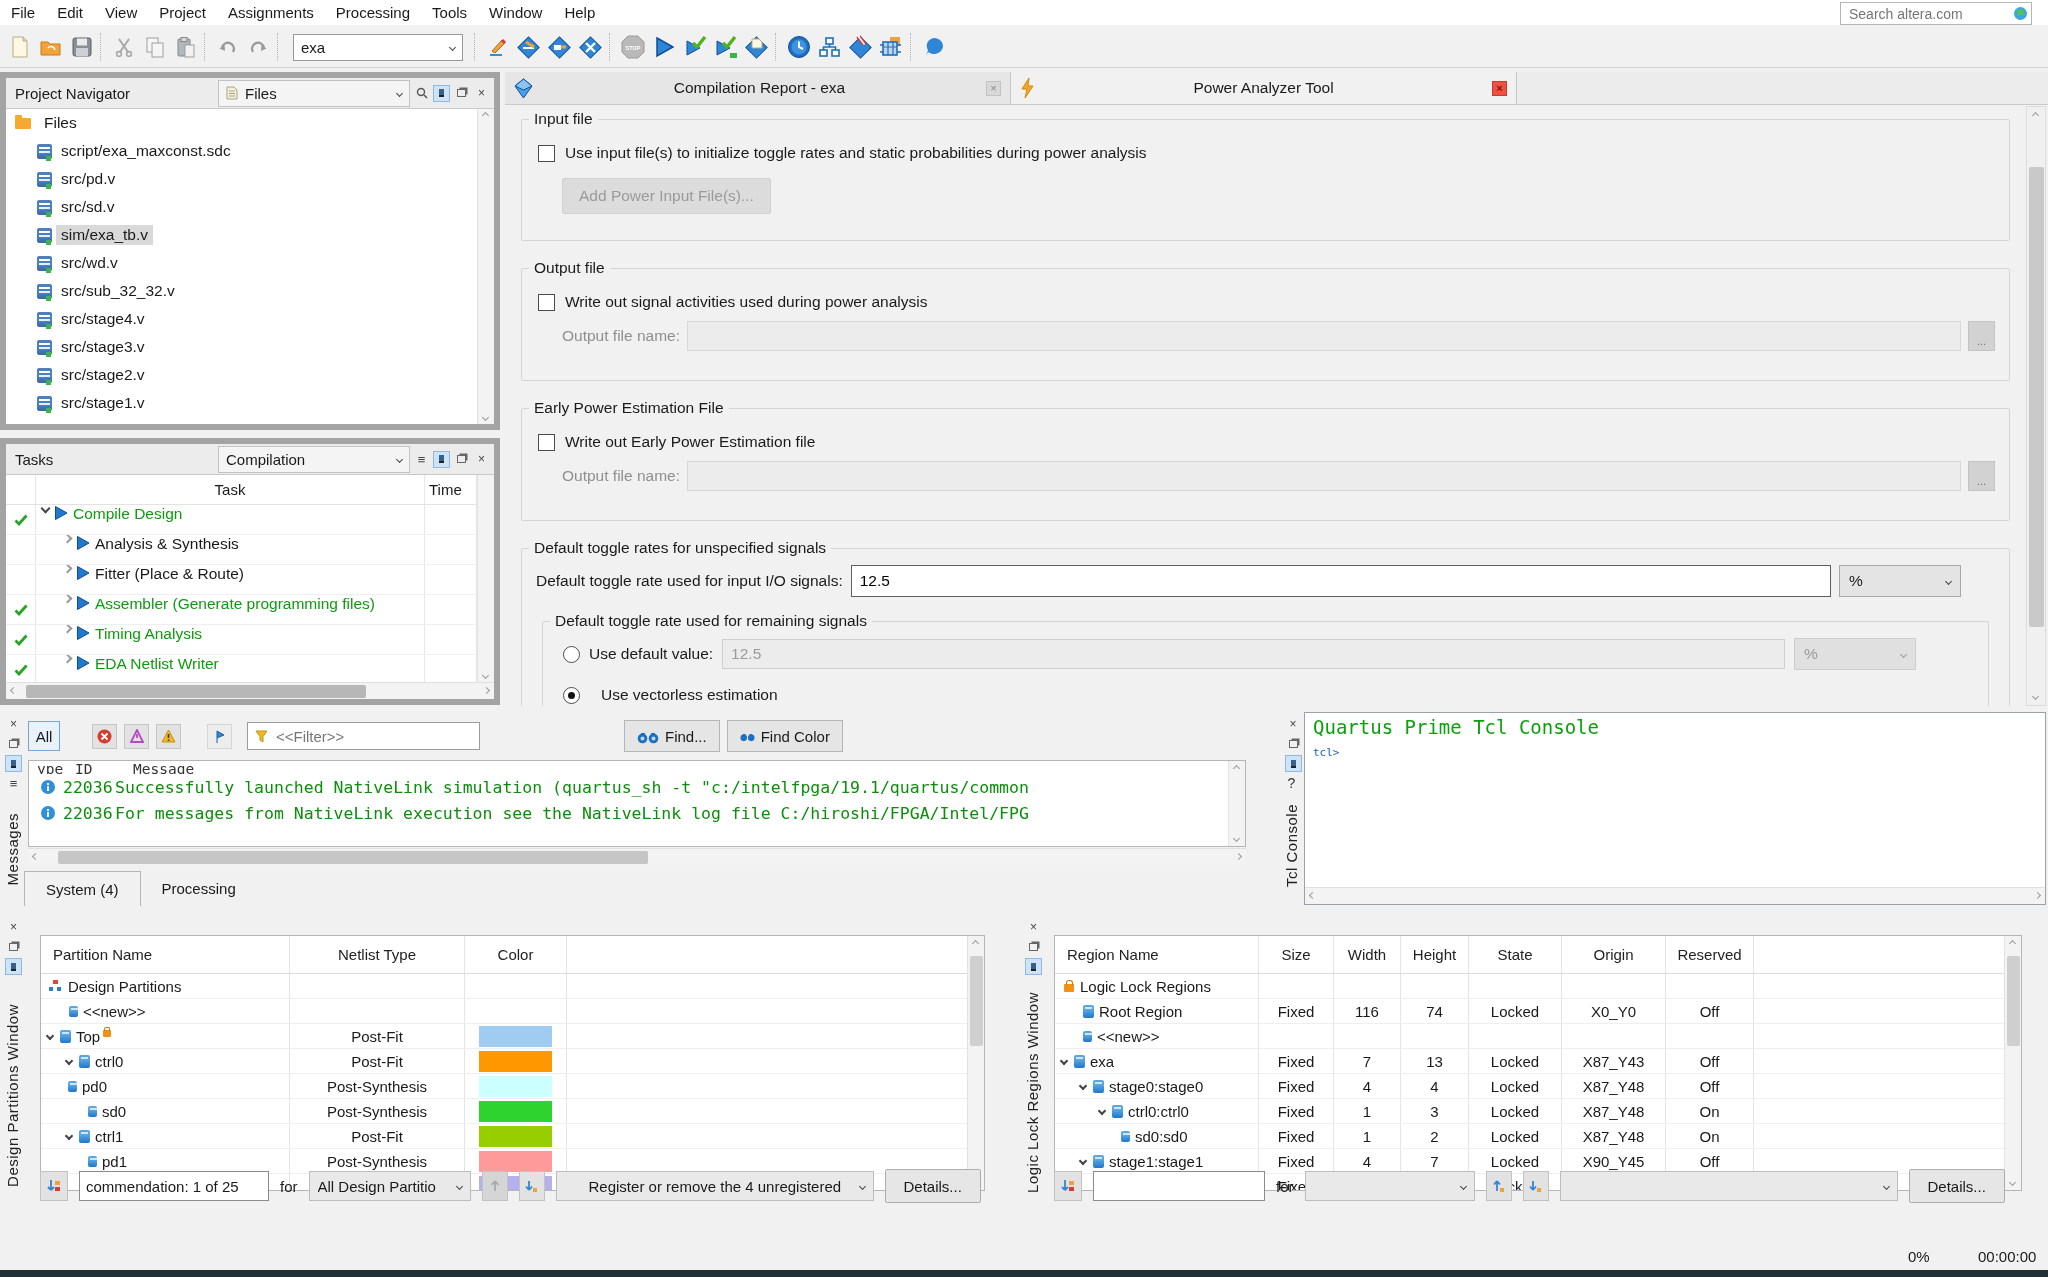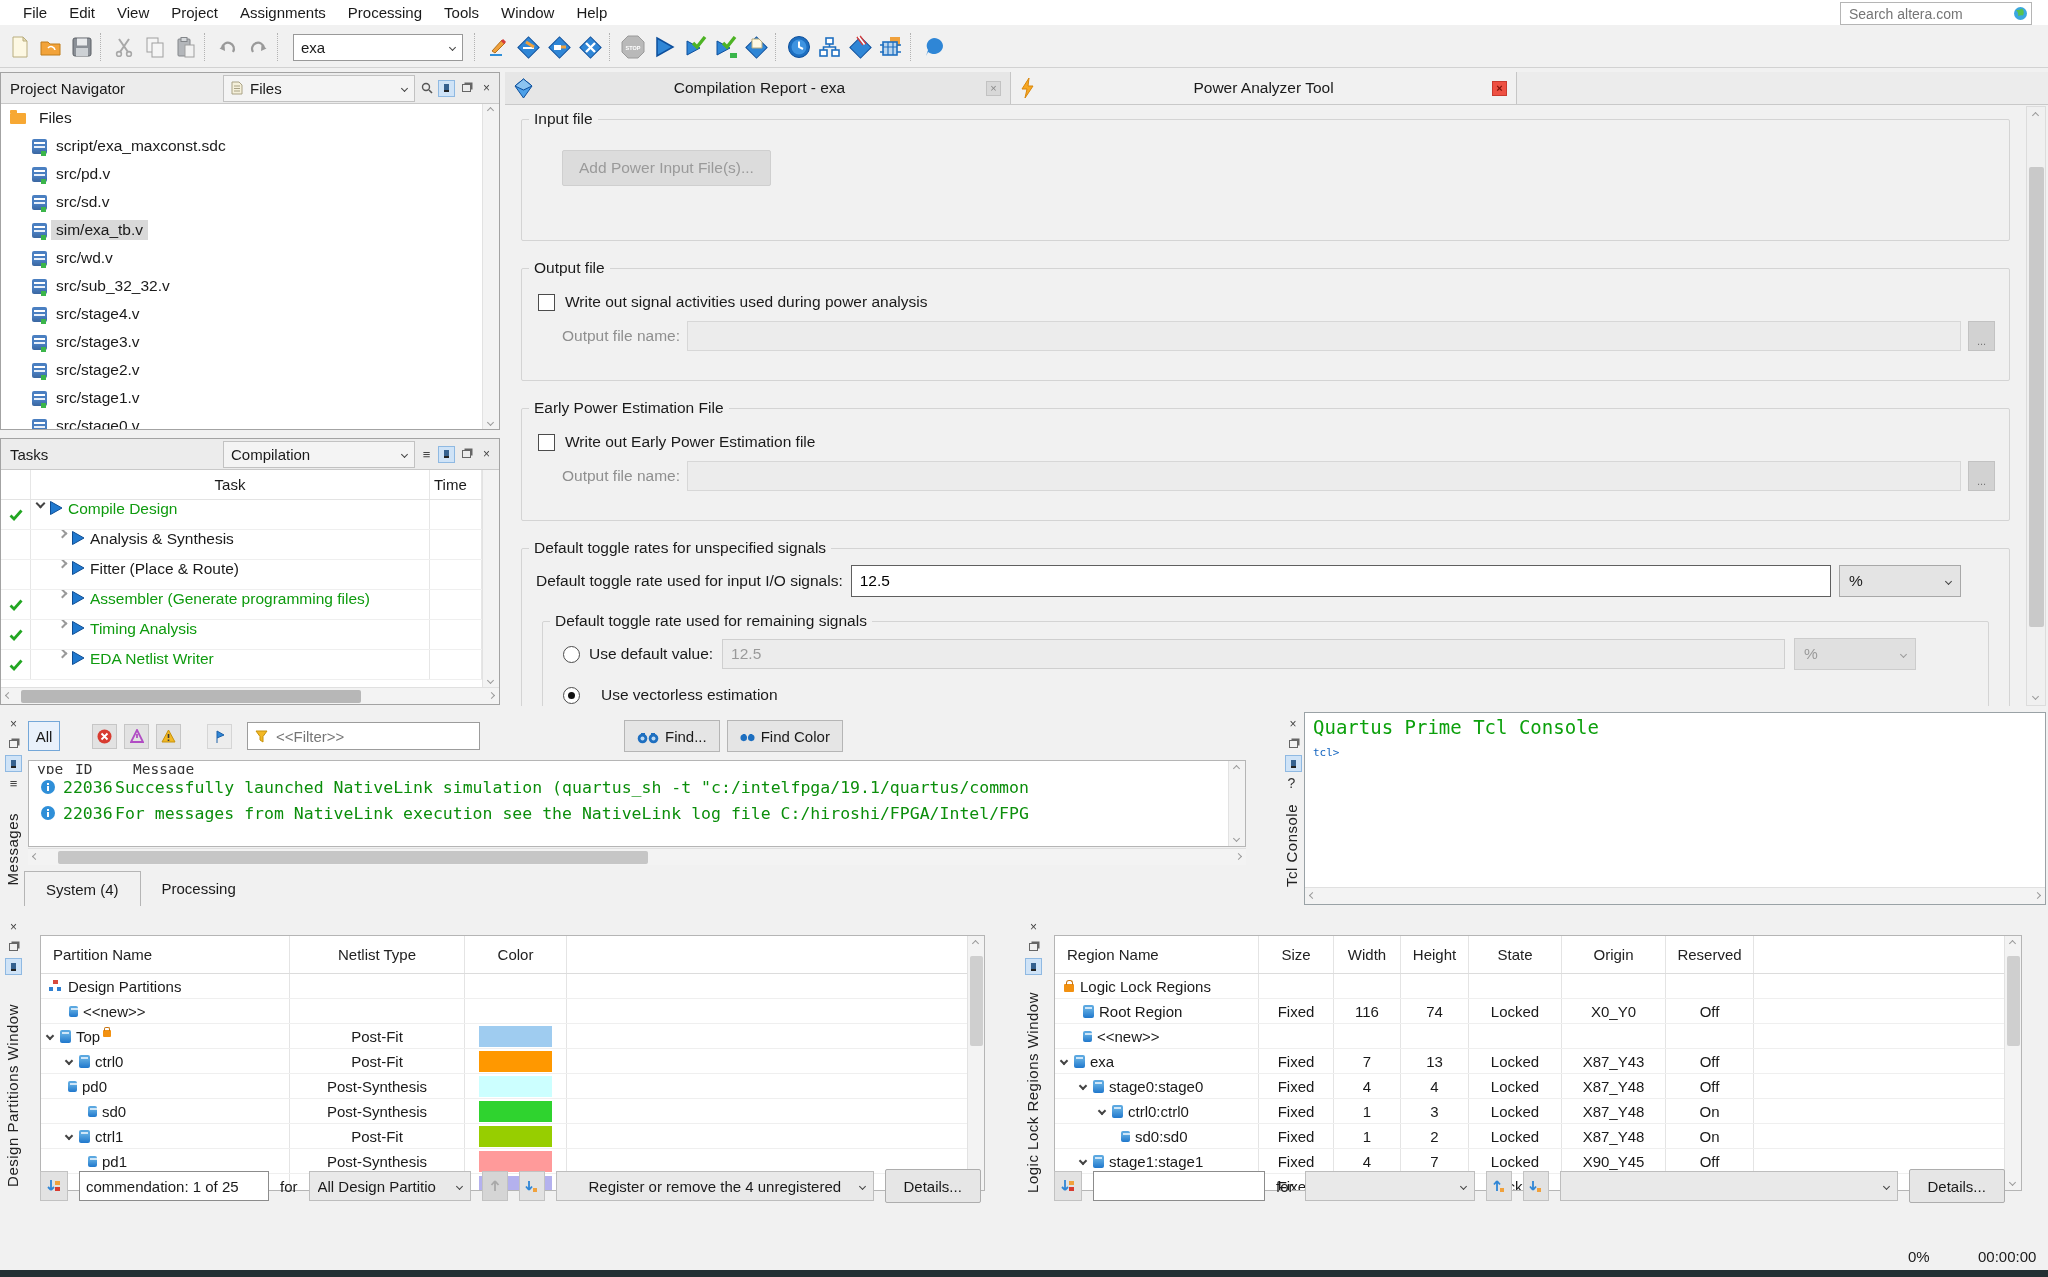--- a/index.html
+++ b/index.html
@@ -1,39 +1,39 @@
 <!DOCTYPE html>
 <html><head>
 <meta charset="utf-8">
 <style>
   html,body{margin:0;padding:0;background:#d6d6d6;}
   *{box-sizing:border-box;}
   #root{position:relative;width:2048px;height:1277px;background:#f1f1f1;font-family:"Liberation Sans",sans-serif;color:#1a1a1a;overflow:hidden;}
 
   
-  .menubar{position:absolute;left:0;top:0;width:100%;height:25px;background:#ffffff;display:flex;align-items:center;padding-left:12px;}
+  .menubar{position:absolute;left:0;top:0;width:100%;height:25px;background:#ffffff;display:flex;align-items:center;padding-left:0;}
   .menu-item{padding:0 11px;font-size:15px;line-height:27px;cursor:default;}
   .searchbox{position:absolute;right:16px;top:2px;width:192px;height:23px;border:1px solid #b5b5b5;background:#fff;display:flex;align-items:center;padding:0 3px 0 6px;}
   .searchbox input{border:none;outline:none;flex:1;font-size:14px;color:#3b82f6;font-family:"Liberation Sans",sans-serif;background:transparent;min-width:0;}
 
   
   .toolbar{position:absolute;left:0;top:27px;width:100%;height:41px;background:#f1f1f1;border-bottom:1px solid #d2d2d2;display:flex;align-items:center;padding-left:4px;}
   .tbtn{width:31px;height:31px;display:flex;align-items:center;justify-content:center;border-radius:2px;}
   .tsep{width:5px;height:28px;border-left:1px dotted #b3b3b3;margin:0 3px;}
   .tcombo{width:170px;height:27px;background:#fff;border:1px solid #999;display:flex;align-items:center;padding:0 7px;font-size:15px;margin:0 8px;}
   .tcombo .chev{margin-left:auto;}
 
   
   .chev{display:inline-block;width:7px;height:7px;border-right:2px solid #444;border-bottom:2px solid #444;transform:rotate(-45deg);flex:none;}
   .chev.down{transform:rotate(45deg);}
   .chev.gray{border-color:#9a9a9a;}
   .chev.small{width:5px;height:5px;border-width:1.5px;}
 
   
-  .panel{position:absolute;background:#fff;border:1px solid #a3a3a3;}
+  .panel{position:absolute;background:#fff;border:6px solid #a3a3a3;}
   .phead{height:31px;background:#ececec;border-bottom:1px solid #c9c9c9;display:flex;align-items:center;padding:0 4px 0 9px;font-size:15px;}
   .pcombo{margin-left:auto;width:192px;height:27px;background:#f4f4f4;border:1px solid #c2c2c2;display:flex;align-items:center;gap:7px;padding:0 7px;font-size:15px;}
   .pcombo .chev{margin-left:auto;}
   .hico{width:17px;height:17px;display:flex;align-items:center;justify-content:center;margin-left:3px;font-size:12px;color:#555;}
   .hico.hl{background:#cfe3f7;border:1px solid #8fb9e2;}
   .ico-float{width:9px;height:8px;border:1px solid #666;box-shadow:2px -2px 0 -0.5px #666;}
   .ico-pin{width:5px;height:8px;background:#35618f;border-bottom:2px solid #222;}
   .ico-x{font-size:12px;color:#444;line-height:1;}
   .ico-menu{font-size:13px;color:#444;line-height:1;}
 
@@ -574,20 +574,24 @@
           <path d="M9 1 L2 12 h5 L5 21 L13 9 h-5 z" fill="#f7a823" stroke="#d8860c"></path>
         </svg>
       <span class="lbl">Power Analyzer Tool</span>
       <span class="tclose red">×</span>
     </div>
   </div>
 
   <div class="form">
     <div class="grp" style="height:122px;">
       <span class="grp-title">Input file</span>
+      <div class="cbrow">
+        <span class="cb"></span>
+        <span>Use input file(s) to initialize toggle rates and static probabilities during power analysis</span>
+      </div>
       <div class="dis-btn">Add Power Input File(s)...</div>
     </div>
 
     <div class="grp" style="height:113px;">
       <span class="grp-title">Output file</span>
       <div class="cbrow">
         <span class="cb"></span>
         <span>Write out signal activities used during power analysis</span>
       </div>
       <div class="fieldrow">

